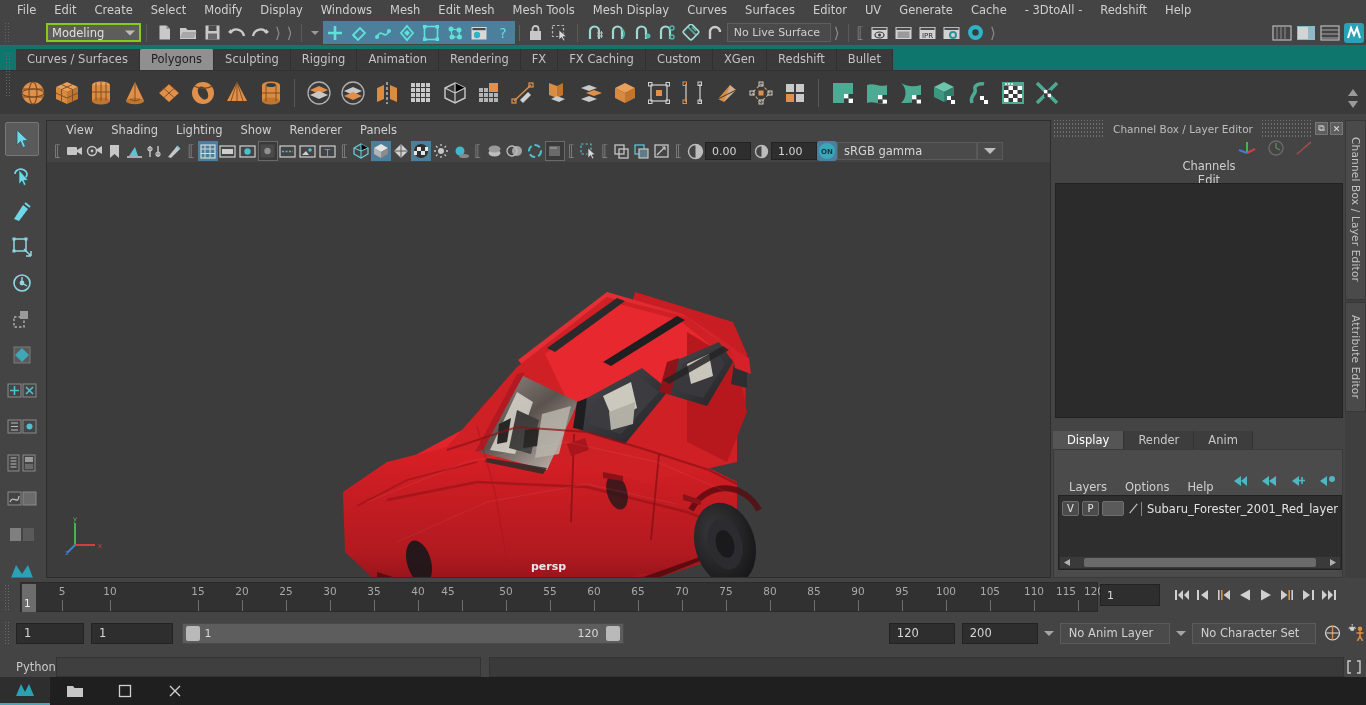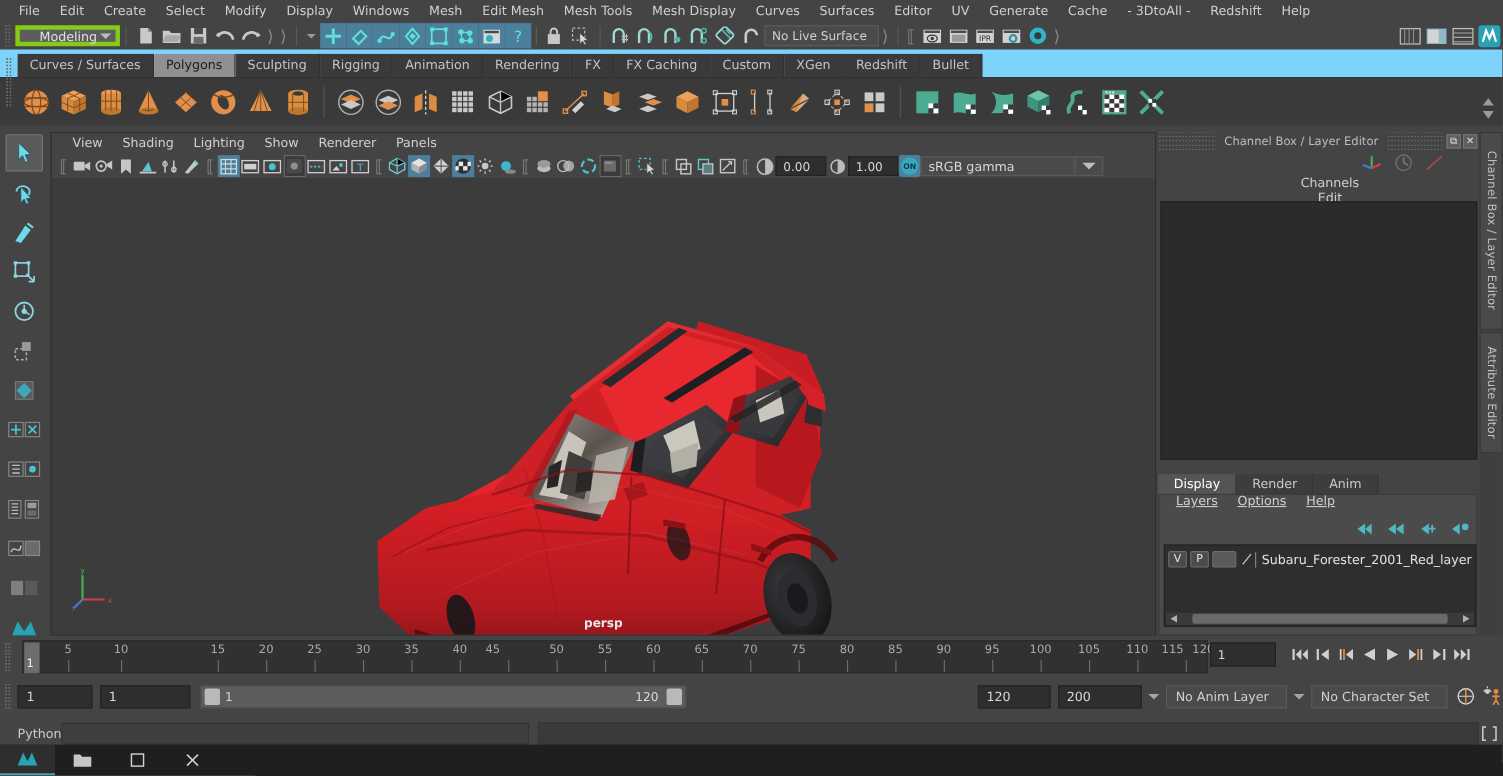--- a/index.html
+++ b/index.html
@@ -26,43 +26,43 @@
     height: 25px; background: #444444;
     display: flex; align-items: center; padding-left: 4px; gap: 0px;
   }
   .gripv {
     width: 7px; height: 22px; margin-right: 3px;
     background-image: radial-gradient(#6b6b6b 28%, transparent 30%);
     background-size: 3px 3px; opacity:.85;
   }
   .modesel {
     display:flex; align-items:center;
-    width: 95px; height: 19px; background: #5d5d5d; border: 4px solid #84cc16;
-    color: #e0e0e0; font-size: 11.5px; padding-left: 18px; position: relative;
+    width: 95px; height: 19px; background: #5d5d5d; border: 2px solid #84cc16;
+    color: #e0e0e0; font-size: 11.5px; padding-left: 4px; position: relative; margin-left: 32px;
   }
   .modesel .arrow {
     position:absolute; right: 4px; top: 50%; transform: translateY(-50%);
     width:0;height:0;border-left:5px solid transparent;border-right:5px solid transparent;border-top:5px solid #bdbdbd;
   }
   .sep { width: 1px; height: 18px; background: #5a5a5a; margin: 0 5px; flex: none; }
   .sepb { width: 1px; height: 16px; background: #606060; margin: 0 4px; flex: none; }
   .tbtn {
     width: 24px; height: 23px; display:flex;align-items:center;justify-content:center;
     flex: none; cursor: default;
   }
   .tbtn.on { background: #4b7f9b; }
   .dropcaret { width:0;height:0;border-left:4px solid transparent;border-right:4px solid transparent;border-top:4px solid #9a9a9a; margin:0 4px; flex:none;}
   .livefield {
     width: 104px; height: 19px; background: #4a4a4a; border: 1px solid #5e5e5e;
     color: #cfcfcf; font-size: 11px; display:flex;align-items:center;padding-left:6px; flex:none;
   }
   .bracket { color:#8a8a8a; font-size:15px; padding:0 3px; flex:none;}
 
   
-  .shelfbar { height: 25px; background: #7dd3fc; display: flex; align-items: flex-end; padding-left: 16px;}
+  .shelfbar { height: 25px; background: #0f766e; display: flex; align-items: flex-end; padding-left: 16px;}
   .shelfgrip {
     width: 7px; height: 46px; position:absolute; left: 5px; top: 52px;
     background-image: radial-gradient(#6b6b6b 28%, transparent 30%);
     background-size: 3px 3px;
   }
   .stab {
     height: 21px; line-height: 21px; padding: 0 11px; font-size: 11.5px;
     color: #c3c3c3; background: #3a3a3a; border-right: 1px solid #303030;
     cursor: default; white-space: nowrap;
   }
@@ -118,21 +118,21 @@
   .rp-title-txt { font-size:10.5px; color:#bdbdbd; padding: 0 8px; white-space:nowrap;}
   .winbtn { width:13px;height:13px;background:#5e5e5e;border:1px solid #777;margin-left:2px;
     display:flex;align-items:center;justify-content:center;font-size:9px;color:#e0e0e0;flex:none;}
   .rp-icons { height:22px; display:flex; align-items:center; justify-content:flex-end; padding-right:30px; gap:10px;}
   .rp-menu { height:22px; display:flex; align-items:center; padding-left:22px;flex-direction:column; }
   .rp-menu .rm { font-size:11.5px; color:#cfcfcf; padding: 0 10px;}
   .chanbox { position:absolute; left:1055px; top:183px; width:288px; height:235px; background:#2b2b2b; border:1px solid #222;}
   .layertabs { position:absolute; left:1053px; top:430px; width:290px; height:20px; display:flex; align-items:flex-end; }
   .ltab { height:19px;line-height:19px;padding:0 14px;font-size:11.5px;color:#c8c8c8;background:#3d3d3d; border-right:1px solid #333;}
   .ltab.active { background:#555555; color:#ffffff; }
-  .layermenu { position:absolute; left:1060px; top:448px; display:flex; align-items:center;text-decoration:underline; }
+  .layermenu { position:absolute; left:1060px; top:480px; display:flex; align-items:center; }
   .layermenu .lm { font-size:11.5px; color:#cfcfcf; padding:0 9px;}
   .layericons { position:absolute; right:30px; top:474px; display:flex; gap:12px; align-items:center;}
   .layerlist { position:absolute; left:1058px; top:495px; width:284px; height:75px; background:#2e2e2e; border:1px solid #222;}
   .layerrow { height:19px; display:flex; align-items:center; padding:0 3px; margin-top:3px;}
   .lbox { width:17px;height:15px;background:#4b4b4b;border:1px solid #6e6e6e;border-radius:2px;
     display:flex;align-items:center;justify-content:center;font-size:10px;color:#e2e2e2;margin-right:3px;flex:none;}
   .lswatch { width:22px;height:15px;background:#5a5a5a;border:1px solid #6e6e6e;border-radius:2px;margin-right:4px;flex:none;}
   .layername { font-size:11.5px; color:#e2e2e2; padding-left:5px; border-left:1px solid #8a8a8a; margin-left:2px;}
   .lscroll { position:absolute; left:1px; right:1px; bottom:1px; height:11px; background:#3a3a3a; display:flex;align-items:center;}
   .lthumb { height:9px; background:#6a6a6a; border-radius:2px; margin: 0 12px; flex:1;}

